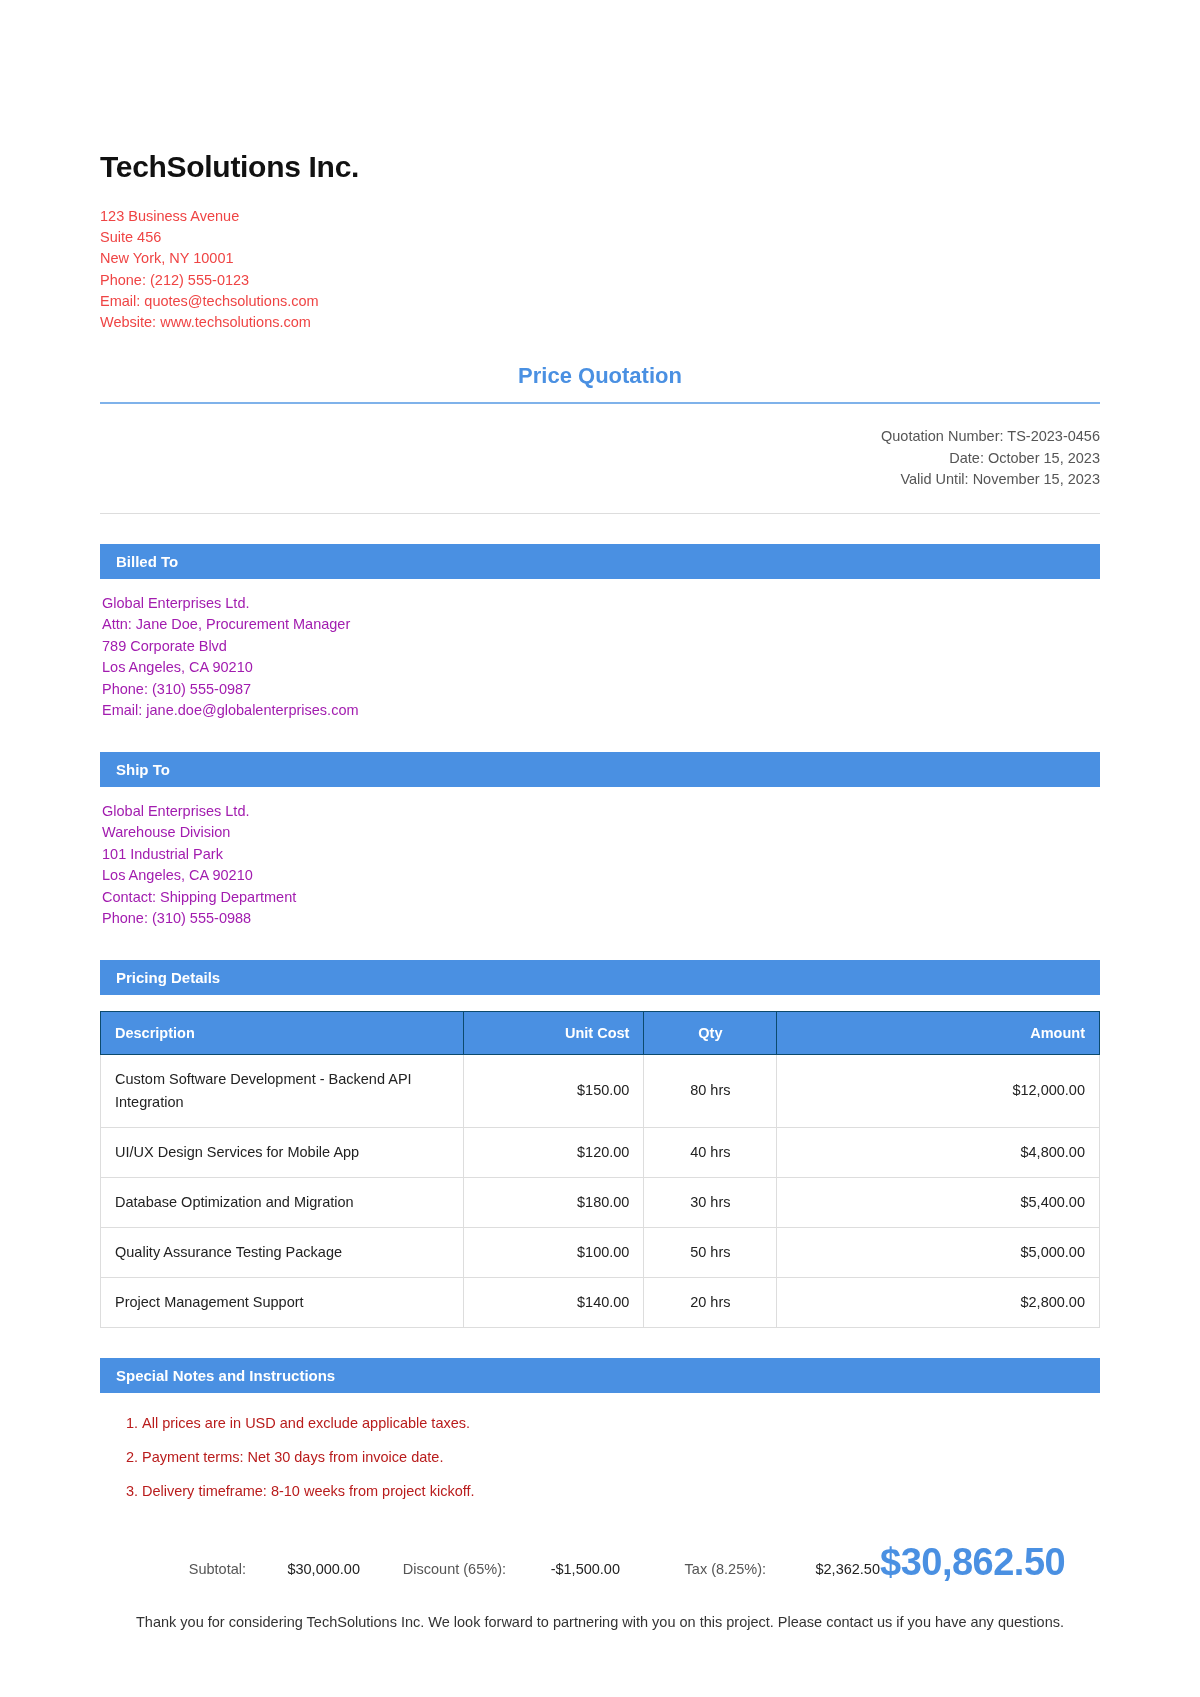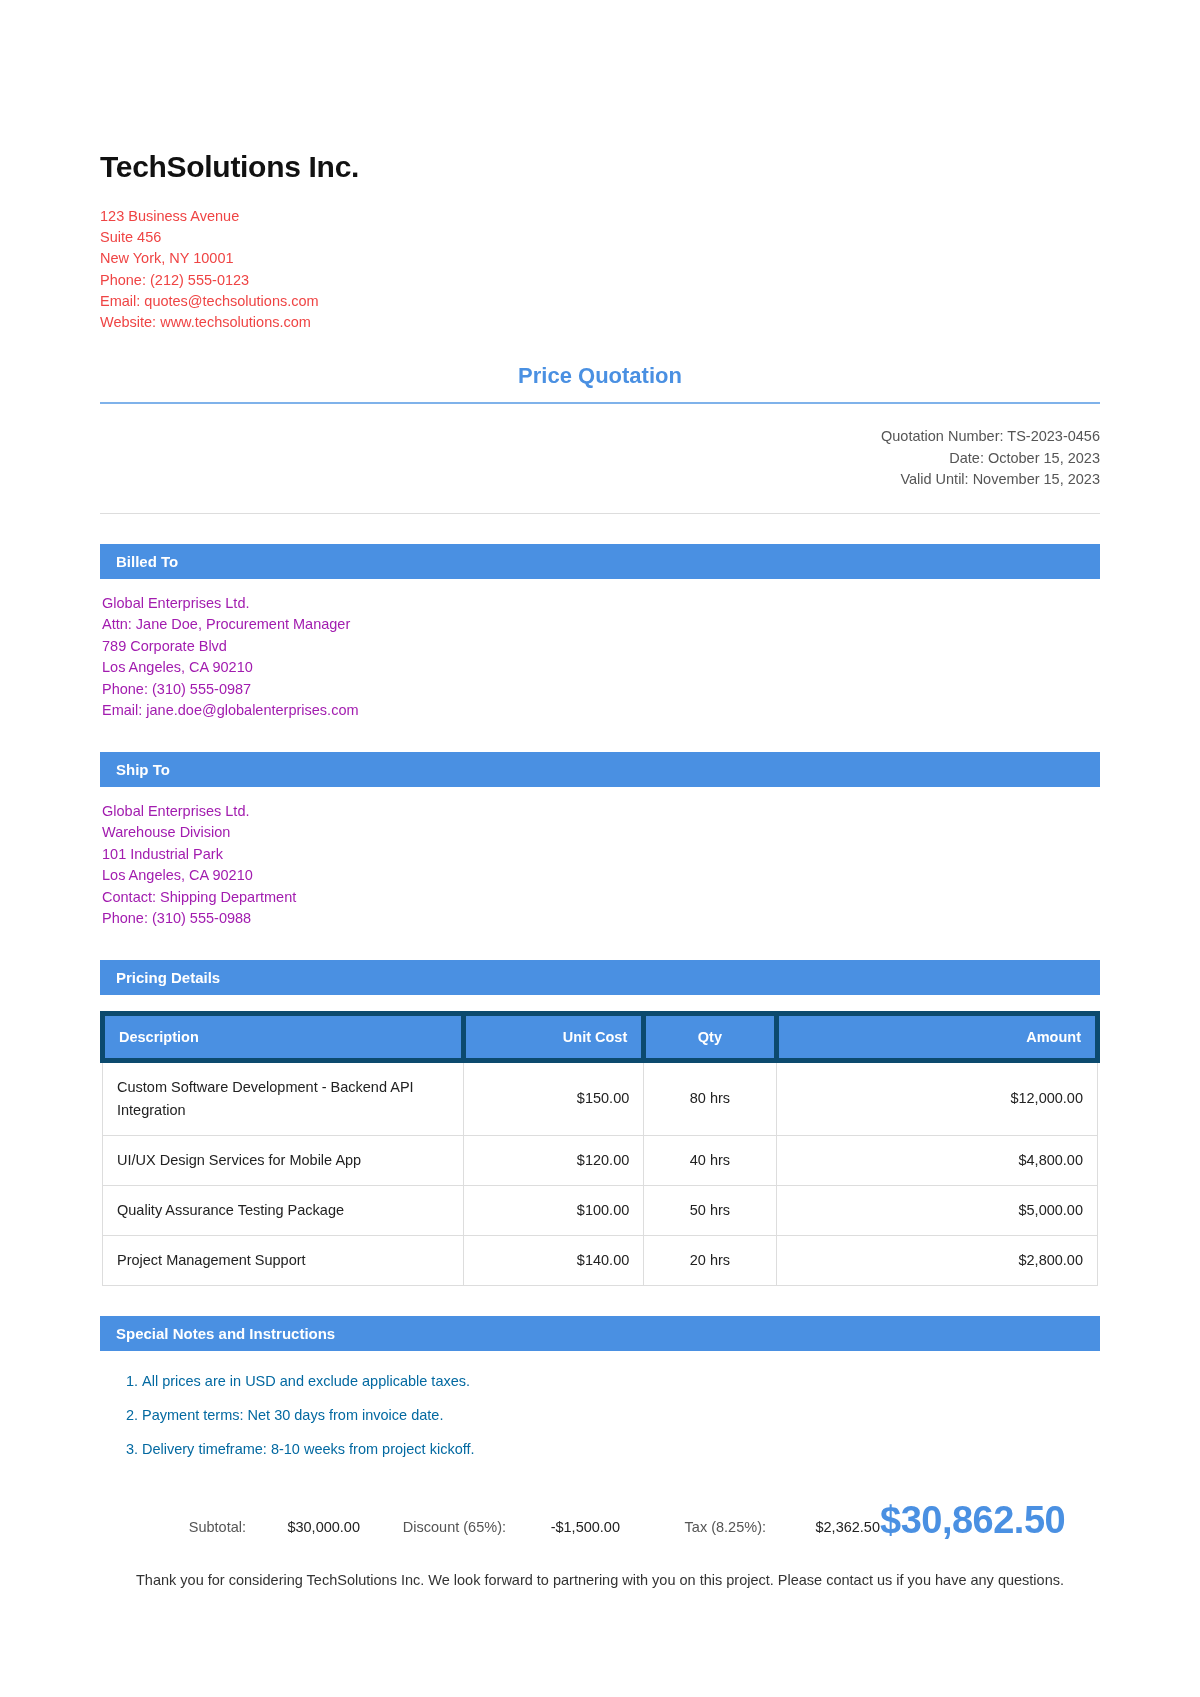--- a/index.html
+++ b/index.html
@@ -81,21 +81,21 @@
     border-collapse: collapse;
     margin-top: 16px;
     table-layout: fixed;
   }
   table.pricing thead th {
     background: #4a90e2;
     color: #ffffff;
     font-size: 14.5px;
     font-weight: bold;
     padding: 13px 14px;
-    border: 5px solid #0c4a6e;
+    border: 1px solid #0c4a6e;
   }
   table.pricing thead th.c-desc { text-align: left; }
   table.pricing thead th.c-unit { text-align: right; }
   table.pricing thead th.c-qty  { text-align: center; }
   table.pricing thead th.c-amt  { text-align: right; }
 
   table.pricing tbody td {
     font-size: 14.5px;
     color: #222222;
     padding: 13px 14px;
@@ -108,21 +108,21 @@
   table.pricing tbody td.c-qty  { text-align: center; }
   table.pricing tbody td.c-amt  { text-align: right; }
 
   
   ol.notes {
     margin: 20px 0 0 0;
     padding-left: 42px;
   }
   ol.notes li {
     font-size: 14.5px;
-    color: #0369a1;
+    color: #b91c1c;
     line-height: 20px;
     margin-bottom: 14px;
   }
 
   
   .totals {
     margin-top: 26px;
     display: flex;
     flex-direction: row;
     align-items: flex-end;
@@ -231,20 +231,26 @@
         <td class="c-desc">Custom Software Development - Backend API Integration</td>
         <td class="c-unit">$150.00</td>
         <td class="c-qty">80 hrs</td>
         <td class="c-amt">$12,000.00</td>
       </tr>
       <tr>
         <td class="c-desc">UI/UX Design Services for Mobile App</td>
         <td class="c-unit">$120.00</td>
         <td class="c-qty">40 hrs</td>
         <td class="c-amt">$4,800.00</td>
+      </tr>
+      <tr>
+        <td class="c-desc">Database Optimization and Migration</td>
+        <td class="c-unit">$180.00</td>
+        <td class="c-qty">30 hrs</td>
+        <td class="c-amt">$5,400.00</td>
       </tr>
       <tr>
         <td class="c-desc">Quality Assurance Testing Package</td>
         <td class="c-unit">$100.00</td>
         <td class="c-qty">50 hrs</td>
         <td class="c-amt">$5,000.00</td>
       </tr>
       <tr>
         <td class="c-desc">Project Management Support</td>
         <td class="c-unit">$140.00</td>

